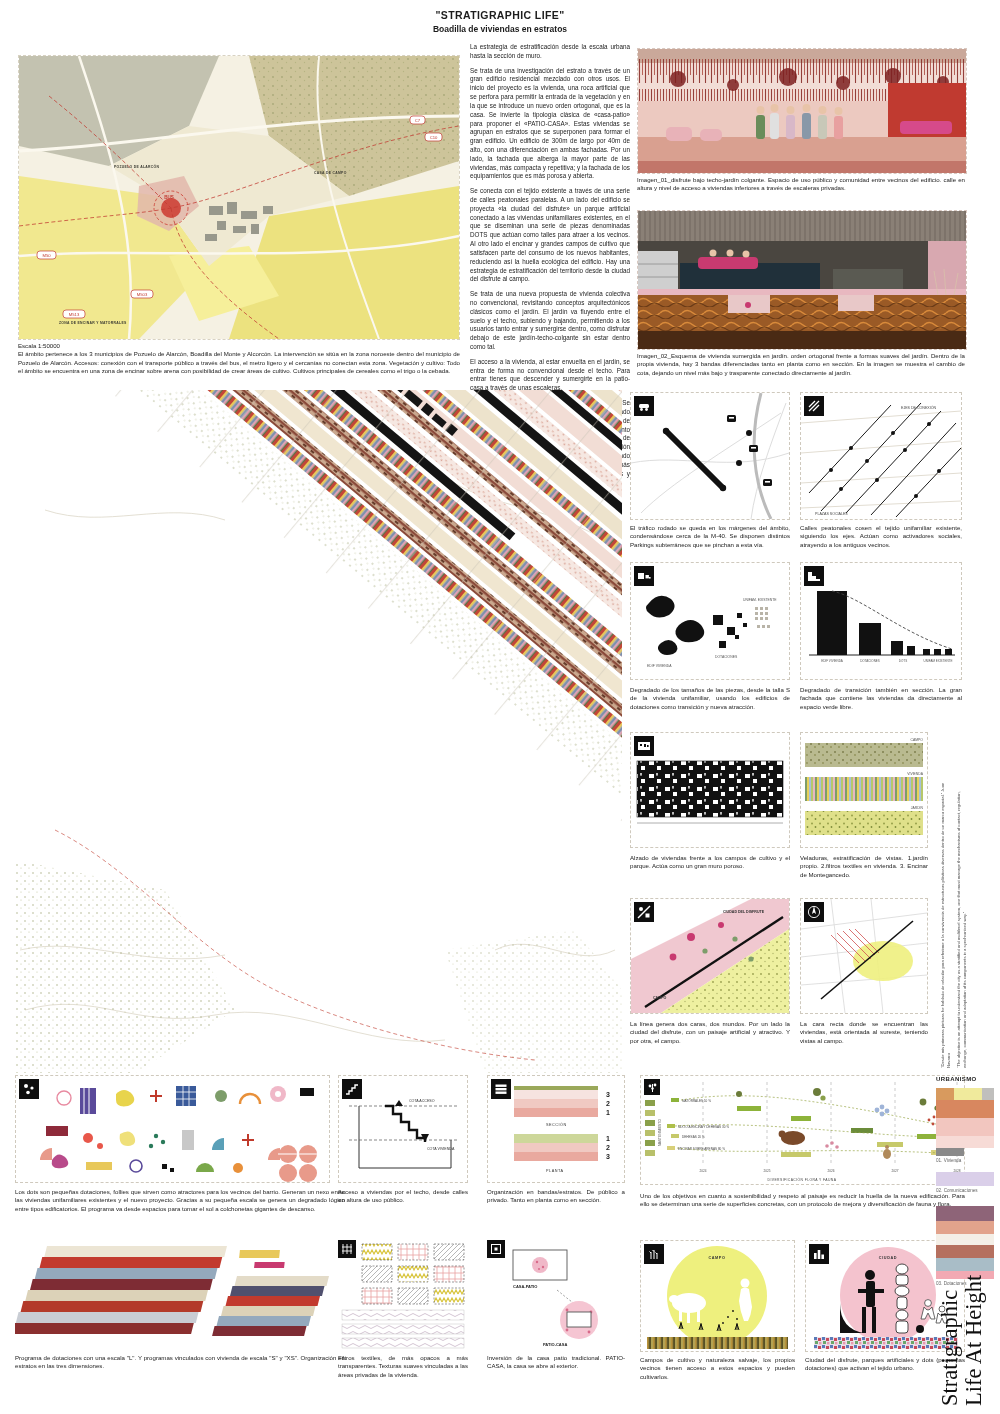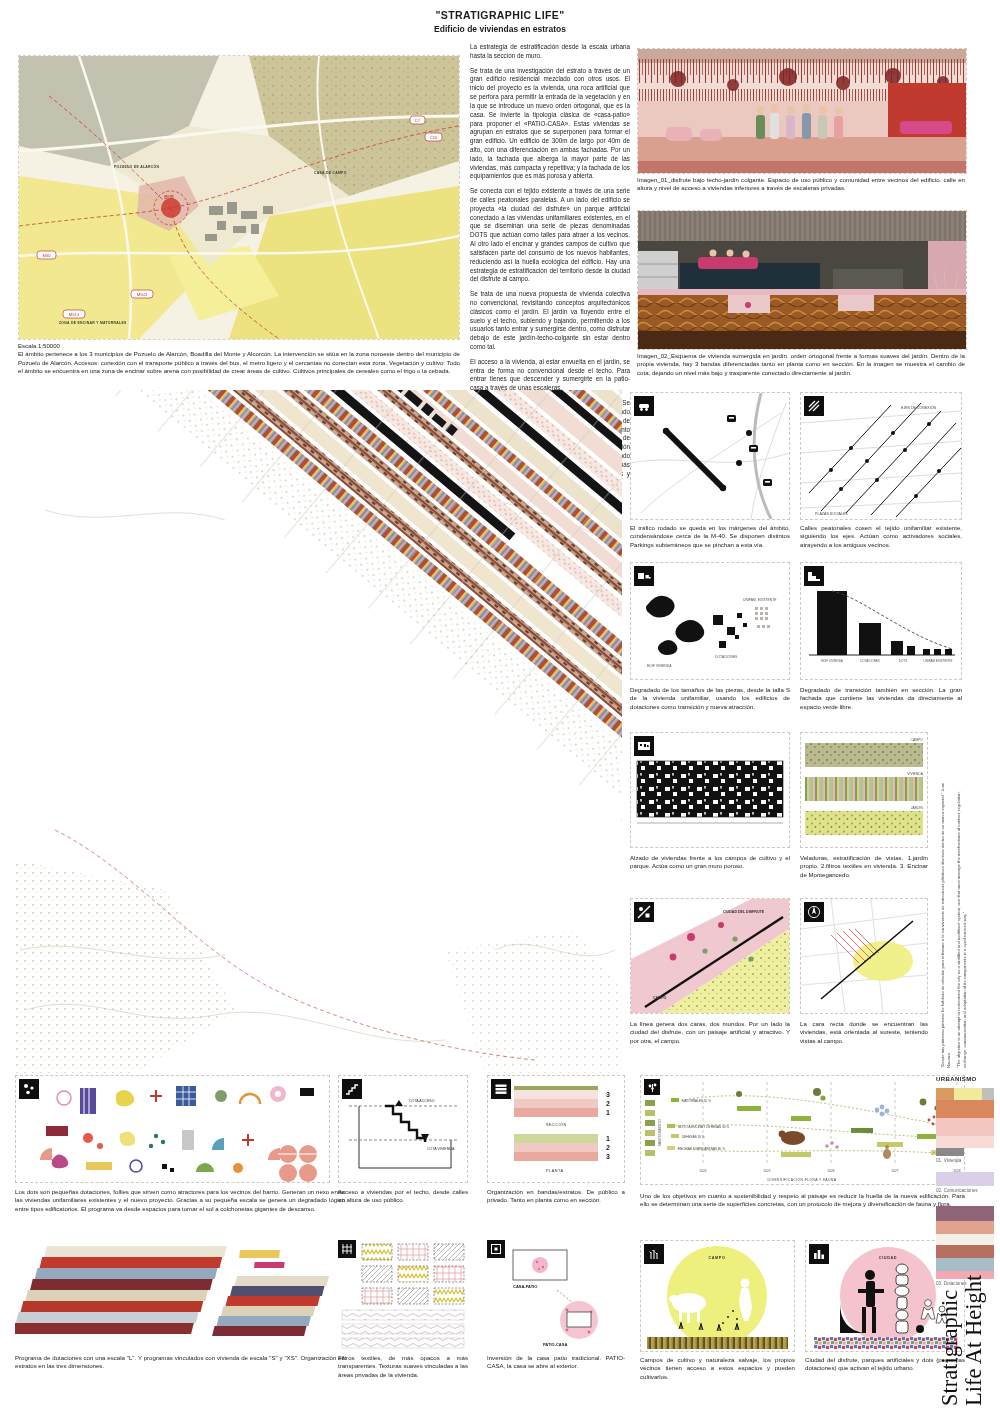--- a/index.html
+++ b/index.html
@@ -26,21 +26,21 @@
   .urbanismo{font-size:6px;font-weight:bold;letter-spacing:.4px;}
   .side-title{transform-origin:top left;transform:rotate(-90deg) translateX(-150px);width:150px;height:54px;
     font-family:"Liberation Serif",serif;font-size:22.5px;line-height:1.06;color:#101010;white-space:nowrap;}
 </style>
 </head>
 <body>
 
 <div id="poster">
 
   <div class="s title">"STRATIGRAPHIC LIFE"</div>
-  <div class="s subtitle">Edificio de viviendas en estratos</div>
+  <div class="s subtitle">Boadilla de viviendas en estratos</div>
 
   <svg class="s" style="left:18px;top:55px;border:1px dashed #d8d2c2" width="440" height="283" viewBox="0 0 440 283">
     <defs>
       <pattern id="tspeck" width="9" height="9" patternUnits="userSpaceOnUse">
         <circle cx="2" cy="3" r="0.9" fill="#8f9361"></circle>
           <circle cx="6.5" cy="6.5" r="0.7" fill="#a6aa74"></circle>
       </pattern>
     </defs>
     <rect width="440" height="283" fill="#f5f1e3"></rect>
     <path d="M0,0 L200,0 L170,70 L90,110 L0,90 Z" fill="#b6b6a2" opacity="0.8"></path>

